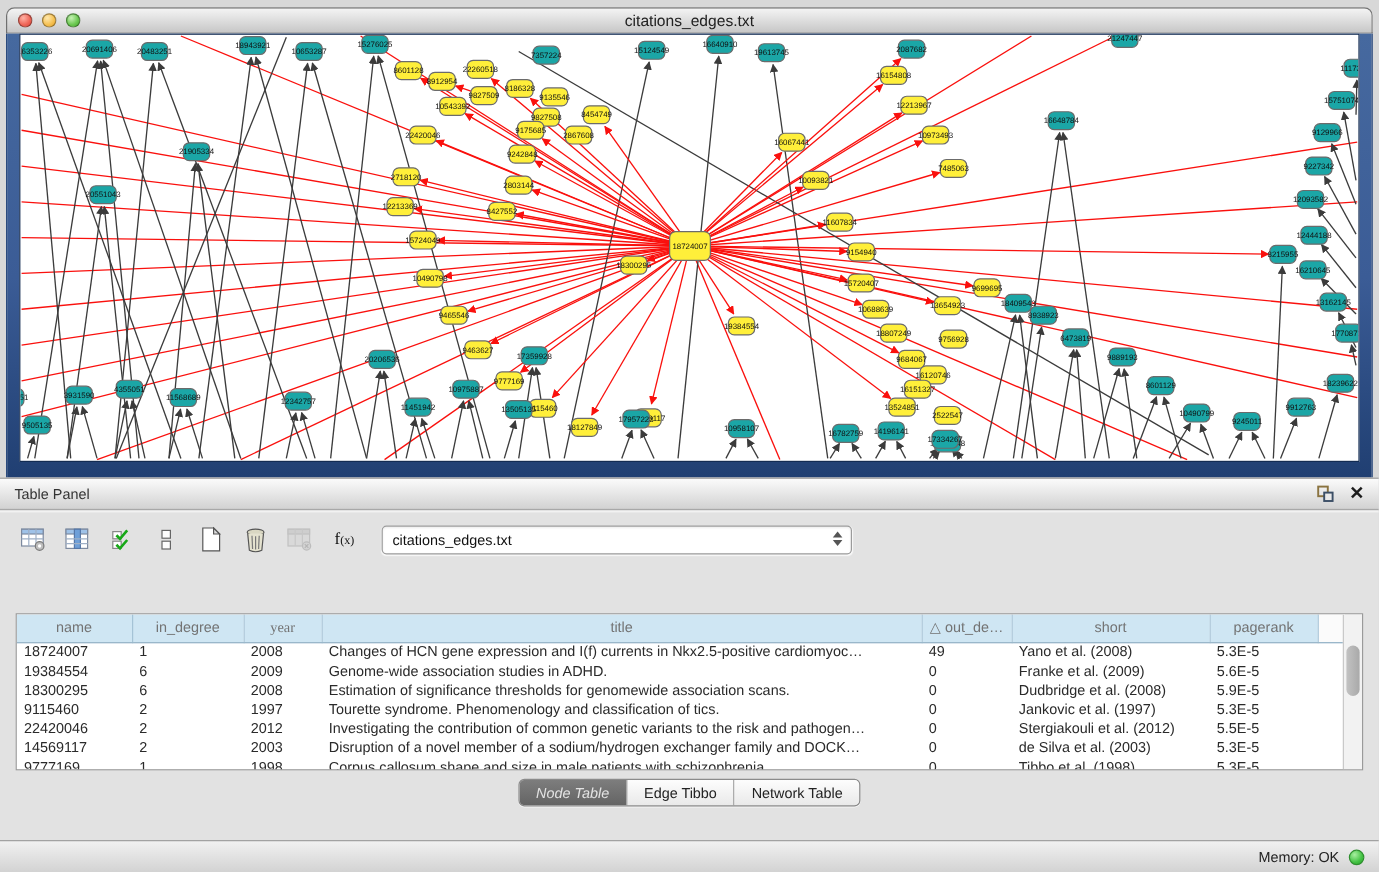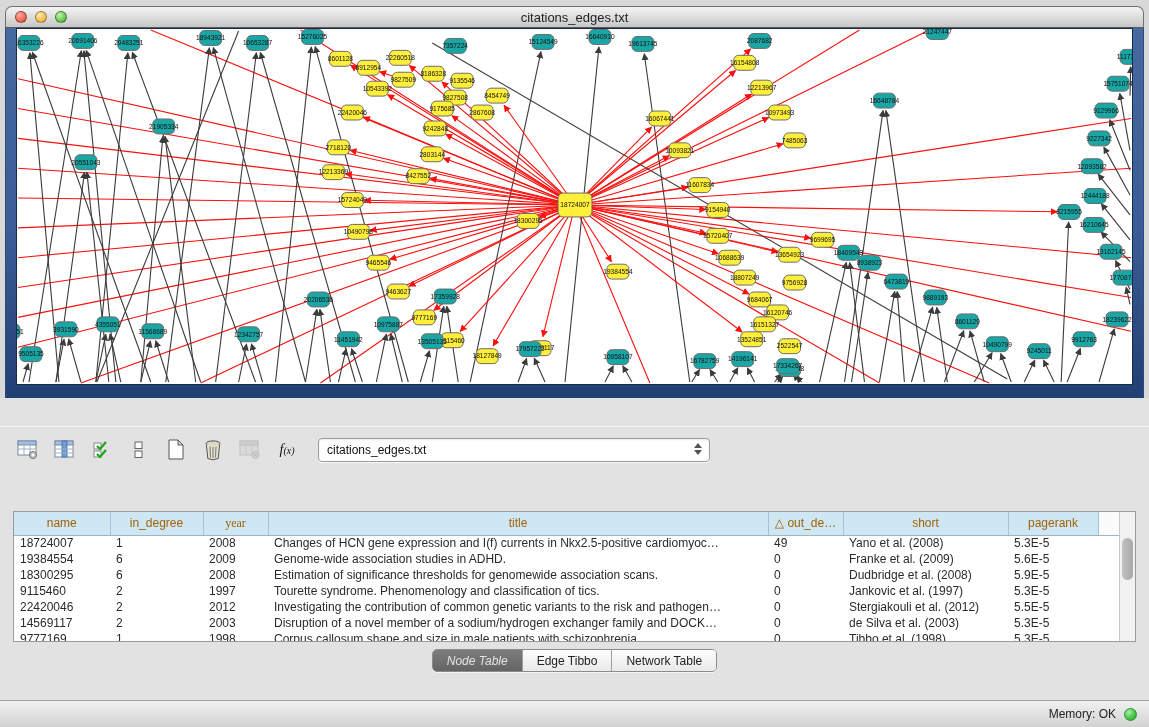--- a/index.html
+++ b/index.html
@@ -50,21 +50,21 @@
   }
   .panel-title { font-size:12px; color:#333; flex:1; }
   .panel-header-buttons { display:flex; align-items:center; gap:12px; }
   .ph-btn { background:none; border:none; cursor:pointer; display:flex; align-items:center; }
   .close-x { font-size:15px; font-weight:bold; color:#1c1c1c; line-height:1; }
 
   .panel-body { position:absolute; top:28px; left:0; right:0; bottom:0; background:#e2e2e2; border-top:1px solid #f6f6f6; }
 
   .toolbar { display:flex; align-items:center; gap:9px; padding:10px 0 8px 14px; }
   .tb-btn { width:28px; height:26px; background:none; border:none; display:flex; align-items:center; justify-content:center; cursor:pointer; }
-  .fx { font-size:14px; color:#111; font-style:italic; font-family:"Liberation Serif", serif; }
+  .fx { font-size:14px; color:#111; font-family:"Liberation Serif", serif; }
   .fx small { font-size:10px; }
   .combo {
     margin-left:8px; width:392px; height:24px; background:#fff;
     border:1px solid #9b9b9b; border-radius:4px;
     box-shadow: 0 1px 1px rgba(255,255,255,.8), inset 0 1px 2px rgba(0,0,0,.08);
     display:flex; align-items:center; padding:0 8px; font-size:12px; color:#111;
     position:relative;
   }
   .combo-arrows { position:absolute; right:7px; top:4px; display:flex; flex-direction:column; gap:2px; }
   .combo-arrows i { display:block; width:0; height:0; border-left:4px solid transparent; border-right:4px solid transparent; }
@@ -72,21 +72,21 @@
   .arr-down { border-top:5px solid #555; }
 
   .table-wrap {
     position:absolute; left:13px; right:13px; top:84px; bottom:58px;
     background:#fff; border:1px solid #9a9a9a;
     display:flex; flex-direction:column; overflow:hidden;
   }
   table.data { border-collapse:collapse; table-layout:fixed; width:1107px; font-size:12px; }
   table.data th {
     height:23px; background:#cfe6f3; border-right:1px solid #a5c3d6; border-bottom:1px solid #9ab7ca;
-    font-weight:normal; color:#a16207; text-align:center; overflow:hidden; white-space:nowrap;
+    font-weight:normal; color:#737373; text-align:center; overflow:hidden; white-space:nowrap;
   }
   table.data th.filler { background:#fbfbfb; border-right:none; }
   table.data td {
     height:16px; padding:0 6px; color:#2a2a2a; white-space:nowrap; overflow:hidden; text-overflow:clip;
   }
   .vscroll {
     position:absolute; right:0; top:0; bottom:0; width:16px;
     background:#f2f2f2; border-left:1px solid #c9c9c9;
   }
   .vthumb {
@@ -672,20 +672,34 @@
           <g>
             <rect x="1107" y="312.5" width="22" height="15" rx="5" fill="#1ba6a6" stroke="#6b6b6b" stroke-width="1"></rect>
             <text x="1118" y="322.3" text-anchor="middle" font-size="6.6" fill="#101010">18239622</text>
           </g>
         </svg>
     </div>
   </div>
 </div>
 
 <div id="table-panel">
+  <div class="panel-header">
+    <span class="panel-title">Table Panel</span>
+    <span class="panel-header-buttons">
+      <button class="ph-btn">
+        <svg width="15" height="15" viewBox="0 0 15 15">
+          <rect x="1.5" y="1.5" width="8" height="8" fill="none" stroke="#8a7340" stroke-width="1.6"></rect>
+          <rect x="6.5" y="6.5" width="7" height="7" fill="#e9e9e9" stroke="#3c4f66" stroke-width="1.6"></rect>
+        </svg>
+      </button>
+      <button class="ph-btn">
+          <span class="close-x">✕</span>
+        </button>
+    </span>
+  </div>
 
   <div class="panel-body">
     <div class="toolbar">
       <button class="tb-btn">
         <svg width="22" height="20" viewBox="0 0 22 20">
           <rect x="1" y="1" width="18" height="14" fill="#fff" stroke="#7d8aa0"></rect>
           <rect x="1" y="1" width="18" height="4" fill="#9fc2e8" stroke="#7d8aa0"></rect>
           <line x1="7" y1="1" x2="7" y2="15" stroke="#9fb0c6"></line>
             <line x1="13" y1="1" x2="13" y2="15" stroke="#9fb0c6"></line>
           <line x1="1" y1="9" x2="19" y2="9" stroke="#9fb0c6"></line>

